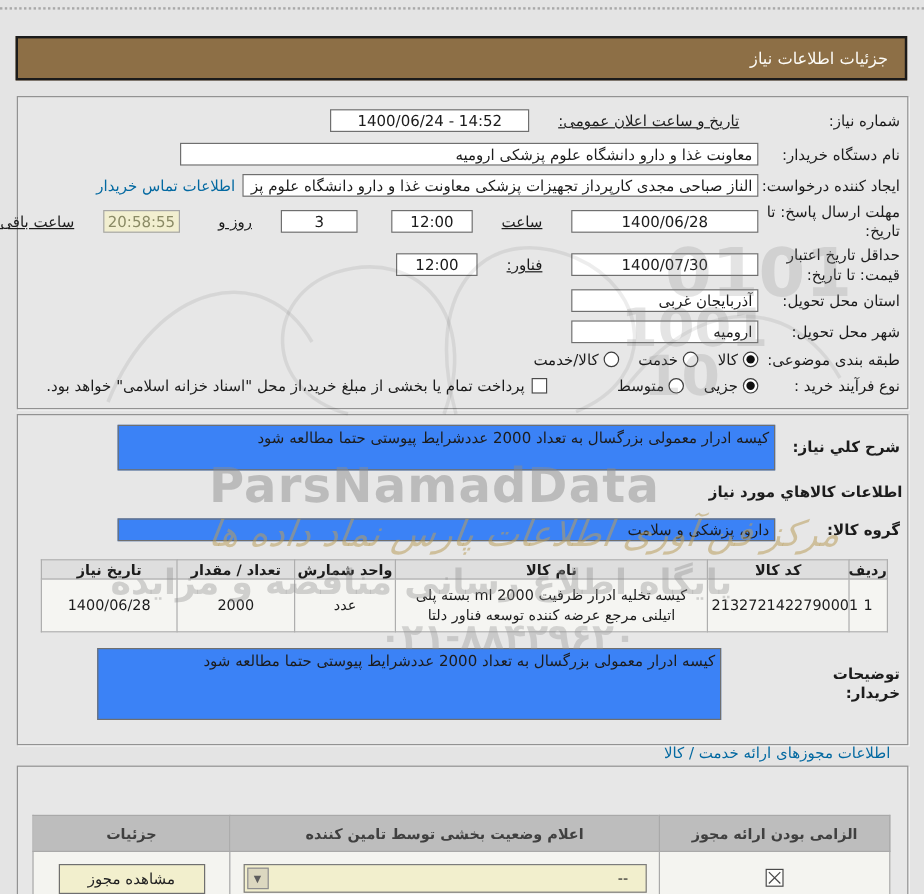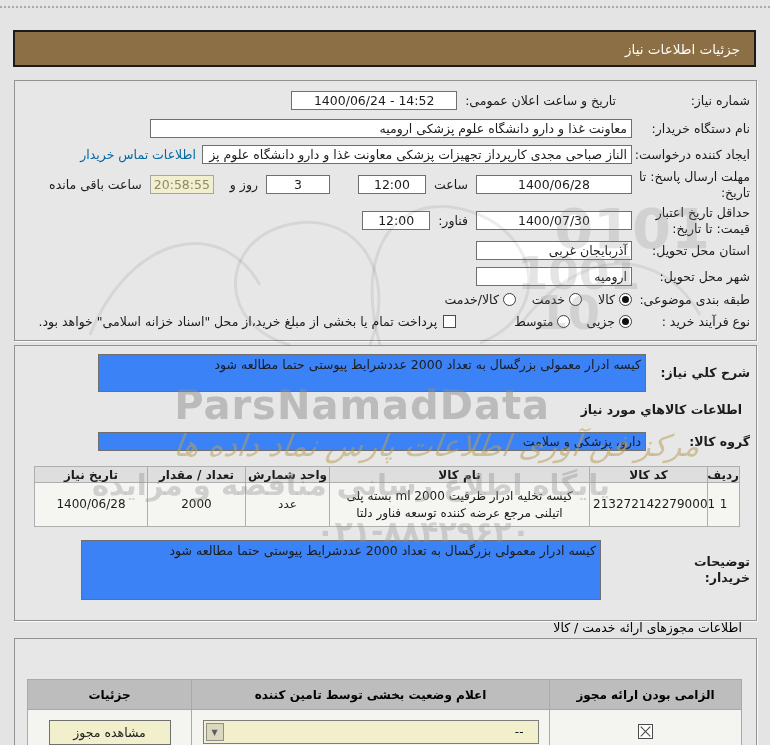--- a/index.html
+++ b/index.html
@@ -11,47 +11,47 @@
 
   .titlebar { position:absolute; top:30px; right:14px; left:13px; height:37px; background:#8d6f46; border:2px solid #1b1b1b; color:#fdfcf7; display:flex; align-items:center; padding-right:14px; font-size:13.5px; }
 
   .panel { position:absolute; right:13px; left:14px; background:#e7e7e7; border:1px solid #929292; box-shadow:1px 1px 0 rgba(255,255,255,.85); }
   #panel1 { top:80px; height:261px; }
   #panel2 { top:345px; height:276px; }
   #panel3 { top:638px; height:140px; }
 
   .frow { position:absolute; right:6px; left:6px; display:flex; align-items:center; }
   .lbl { width:118px; flex:none; line-height:1.25; color:#1c1c1c; }
-  .lbl2 { flex:none; margin:0 8px; }
+  .lbl2 { flex:none; margin:0 24px;text-decoration:underline; }
   .field { background:#fff; border:1px solid #6f6f6f; height:19px; display:flex; align-items:center; padding:0 4px; font-size:12.5px; overflow:hidden; white-space:nowrap; flex:none; }
   .num { direction:ltr; justify-content:center; }
   .beige { background:#f2efd0; border:1px solid #a6a6a6; color:#8b8b66; }
   .link { color:#0369a1; cursor:pointer; white-space:nowrap; }
 
   .radio { width:13px; height:13px; border:1px solid #3d3d3d; border-radius:50%; background:#fff; flex:none; position:relative; margin-left:4px; }
   .radio.on::after { content:""; position:absolute; inset:2px; background:#101010; border-radius:50%; }
   .rlab { margin-left:16px; }
   .chk { width:13px; height:13px; border:1px solid #4a4a4a; background:#fff; flex:none; margin-left:6px; }
   .p2lbl { width:104px; flex:none; font-weight:bold; line-height:1.25; }
   .descbox { background:#3b82f6; border:1px solid #6f6f6f; width:548px; padding:2px 4px; font-size:12.5px; }
   .h38 { height:38px; } .h20 { height:19px; display:flex; align-items:center; } .h60 { height:60px; }
 
-  .heading { position:absolute; font-weight:bold; right:14px;margin-left:44px; }
-  .subhead { position:absolute; right:28px; color:#000000; }
+  .heading { position:absolute; font-weight:bold; right:4px;margin-left:44px; }
+  .subhead { position:absolute; right:28px; color:#0369a1; }
 
   table { border-collapse:collapse; table-layout:fixed; }
   .gtable { position:absolute; top:120px; right:16px; width:705px; }
   .gtable th, .gtable td { border:1px solid #aeaeae; text-align:center; font-size:12px; }
   .gtable th { background:#dedede; height:16px; font-weight:bold; }
   .gtable td { background:#f5f5f2; height:44px; padding:1px 3px; line-height:1.35; }
   .ltr { direction:ltr; }
 
   .ltable { position:absolute; top:40px; right:14px; width:714px; }
   .ltable th, .ltable td { border:1px solid #a9a9a9; text-align:center; font-size:12px; }
-  .ltable th { background:#bdbdbd; height:30px; font-weight:bold; color:#000000; }
+  .ltable th { background:#bdbdbd; height:30px; font-weight:bold; color:#404040; }
   .ltable td { background:#f4f4f0; height:62px; vertical-align:top; padding-top:8px; }
 
   .xbox { width:15px; height:15px; border:1px solid #4a4a4a; background:#fdfdfb; margin:6px auto 0; position:relative; }
   .xbox svg { position:absolute; inset:0; }
 
   .select { position:relative; width:336px; height:24px; background:#f2efcd; border:1px solid #7c7c7c; margin:2px auto 0; display:flex; align-items:center; justify-content:flex-start; padding-right:14px; }
   .select .arrowbox { position:absolute; left:2px; top:2px; width:18px; height:18px; background:#dcd8c0; border:1px solid #8e8e8e; display:flex; align-items:center; justify-content:center; font-size:8px; color:#5d5d5d; }
   .btn { width:122px; height:25px; background:#f2efcd; border:1px solid #6f6f6f; display:inline-flex; align-items:center; justify-content:center; font-size:12.5px; color:#222; margin-top:2px; cursor:pointer; }
 
   .wm { position:absolute; pointer-events:none; z-index:40; }

